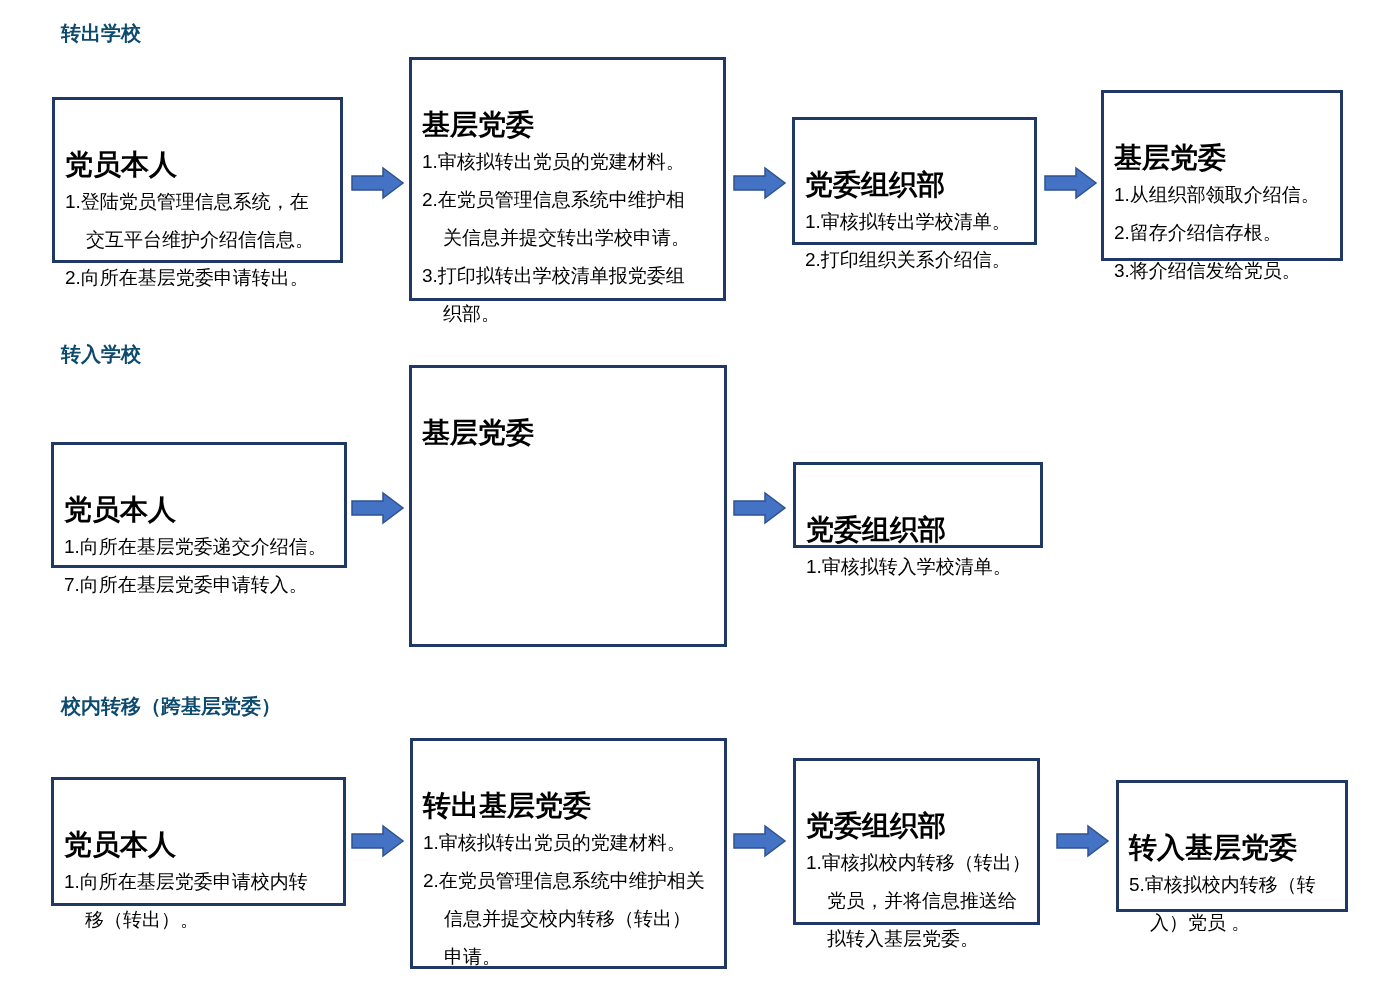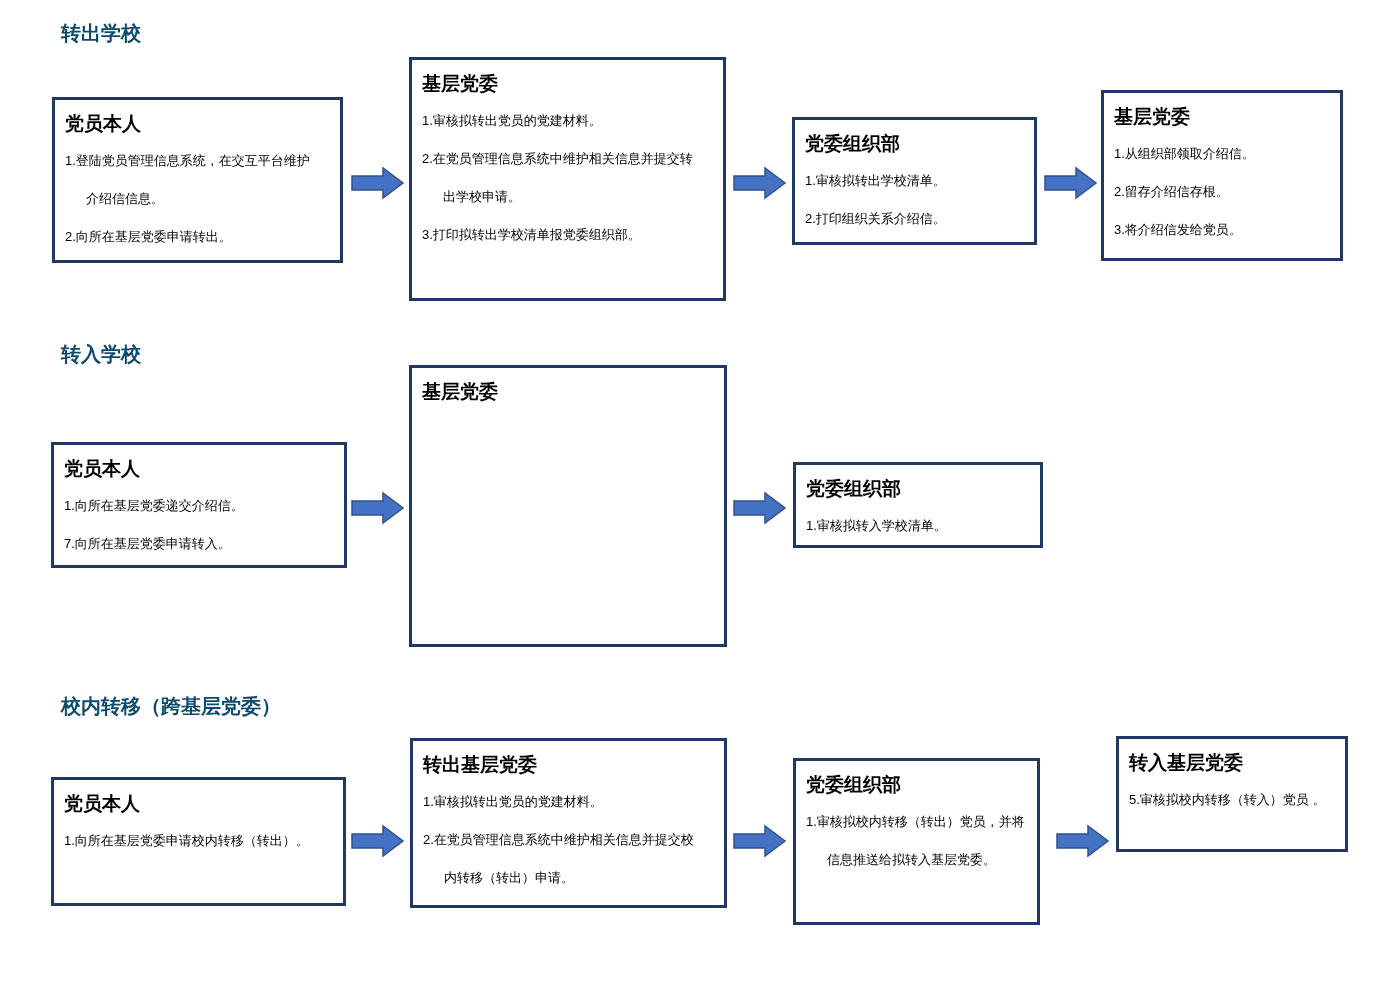--- a/index.html
+++ b/index.html
@@ -25,27 +25,28 @@
     color: #0c4a6e;
     white-space: nowrap;
   }
   .box {
     position: absolute;
     box-sizing: border-box;
     border: 3px solid #1f3864;
     background: #ffffff;
   }
   .box-title {
-    font-size: 19px;
+    font-size: 28px;
     font-weight: bold;
     line-height: 32px;
     margin-bottom: 2px;
+    margin-top: 41px;
   }
   .item {
-    font-size: 13px;
+    font-size: 19px;
     line-height: 38px;
     padding-left: 21px;
     text-indent: -21px;
   }
   .arrow {
     position: absolute;
     width: 54px;
     height: 34px;
   }
 </style>
@@ -123,37 +124,37 @@
 
   <div class="box" style="left:51px;top:777px;width:295px;height:129px;padding:8px 26px 8px 10px">
     <div class="box-title">党员本人</div>
     <div class="item">1.向所在基层党委申请校内转移（转出）。</div>
   </div>
 
   <svg class="arrow" style="left:351px;top:824px" viewBox="0 0 54 34">
     <polygon points="1,10 32,10 32,2 52,17 32,32 32,24 1,24" fill="#4472c4" stroke="#2f528f" stroke-width="1.5"></polygon>
   </svg>
 
-  <div class="box" style="left:410px;top:738px;width:317px;height:170px;padding:8px 18px 8px 10px">
+  <div class="box" style="left:410px;top:738px;width:317px;height:231px;padding:8px 18px 8px 10px">
     <div class="box-title">转出基层党委</div>
     <div class="item">1.审核拟转出党员的党建材料。</div>
     <div class="item">2.在党员管理信息系统中维护相关信息并提交校内转移（转出）申请。</div>
   </div>
 
   <svg class="arrow" style="left:733px;top:824px" viewBox="0 0 54 34">
     <polygon points="1,10 32,10 32,2 52,17 32,32 32,24 1,24" fill="#4472c4" stroke="#2f528f" stroke-width="1.5"></polygon>
   </svg>
 
   <div class="box" style="left:793px;top:758px;width:247px;height:167px;padding:8px 4px 8px 10px">
     <div class="box-title">党委组织部</div>
     <div class="item">1.审核拟校内转移（转出）党员，并将信息推送给拟转入基层党委。</div>
   </div>
 
   <svg class="arrow" style="left:1056px;top:824px" viewBox="0 0 54 34">
     <polygon points="1,10 32,10 32,2 52,17 32,32 32,24 1,24" fill="#4472c4" stroke="#2f528f" stroke-width="1.5"></polygon>
   </svg>
 
-  <div class="box" style="left:1116px;top:736px;width:232px;height:116px;padding:8px 10px">
+  <div class="box" style="left:1116px;top:780px;width:232px;height:132px;padding:8px 10px">
     <div class="box-title">转入基层党委</div>
     <div class="item">5.审核拟校内转移（转入）党员 。</div>
   </div>
 
 </div>
 
 </body></html>

